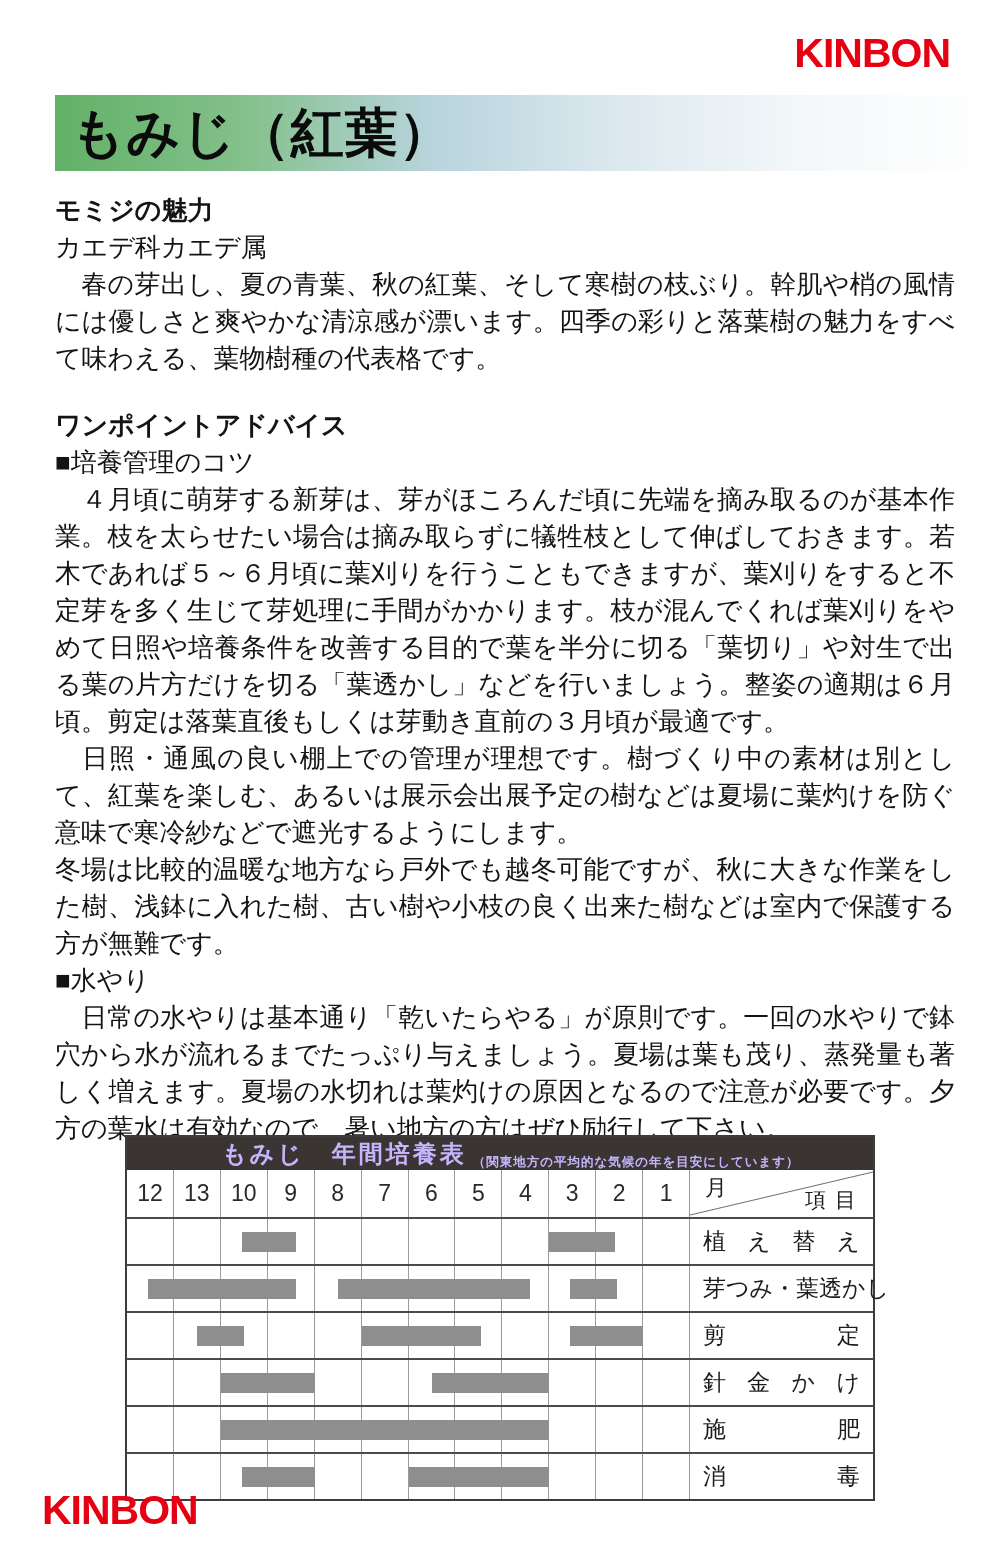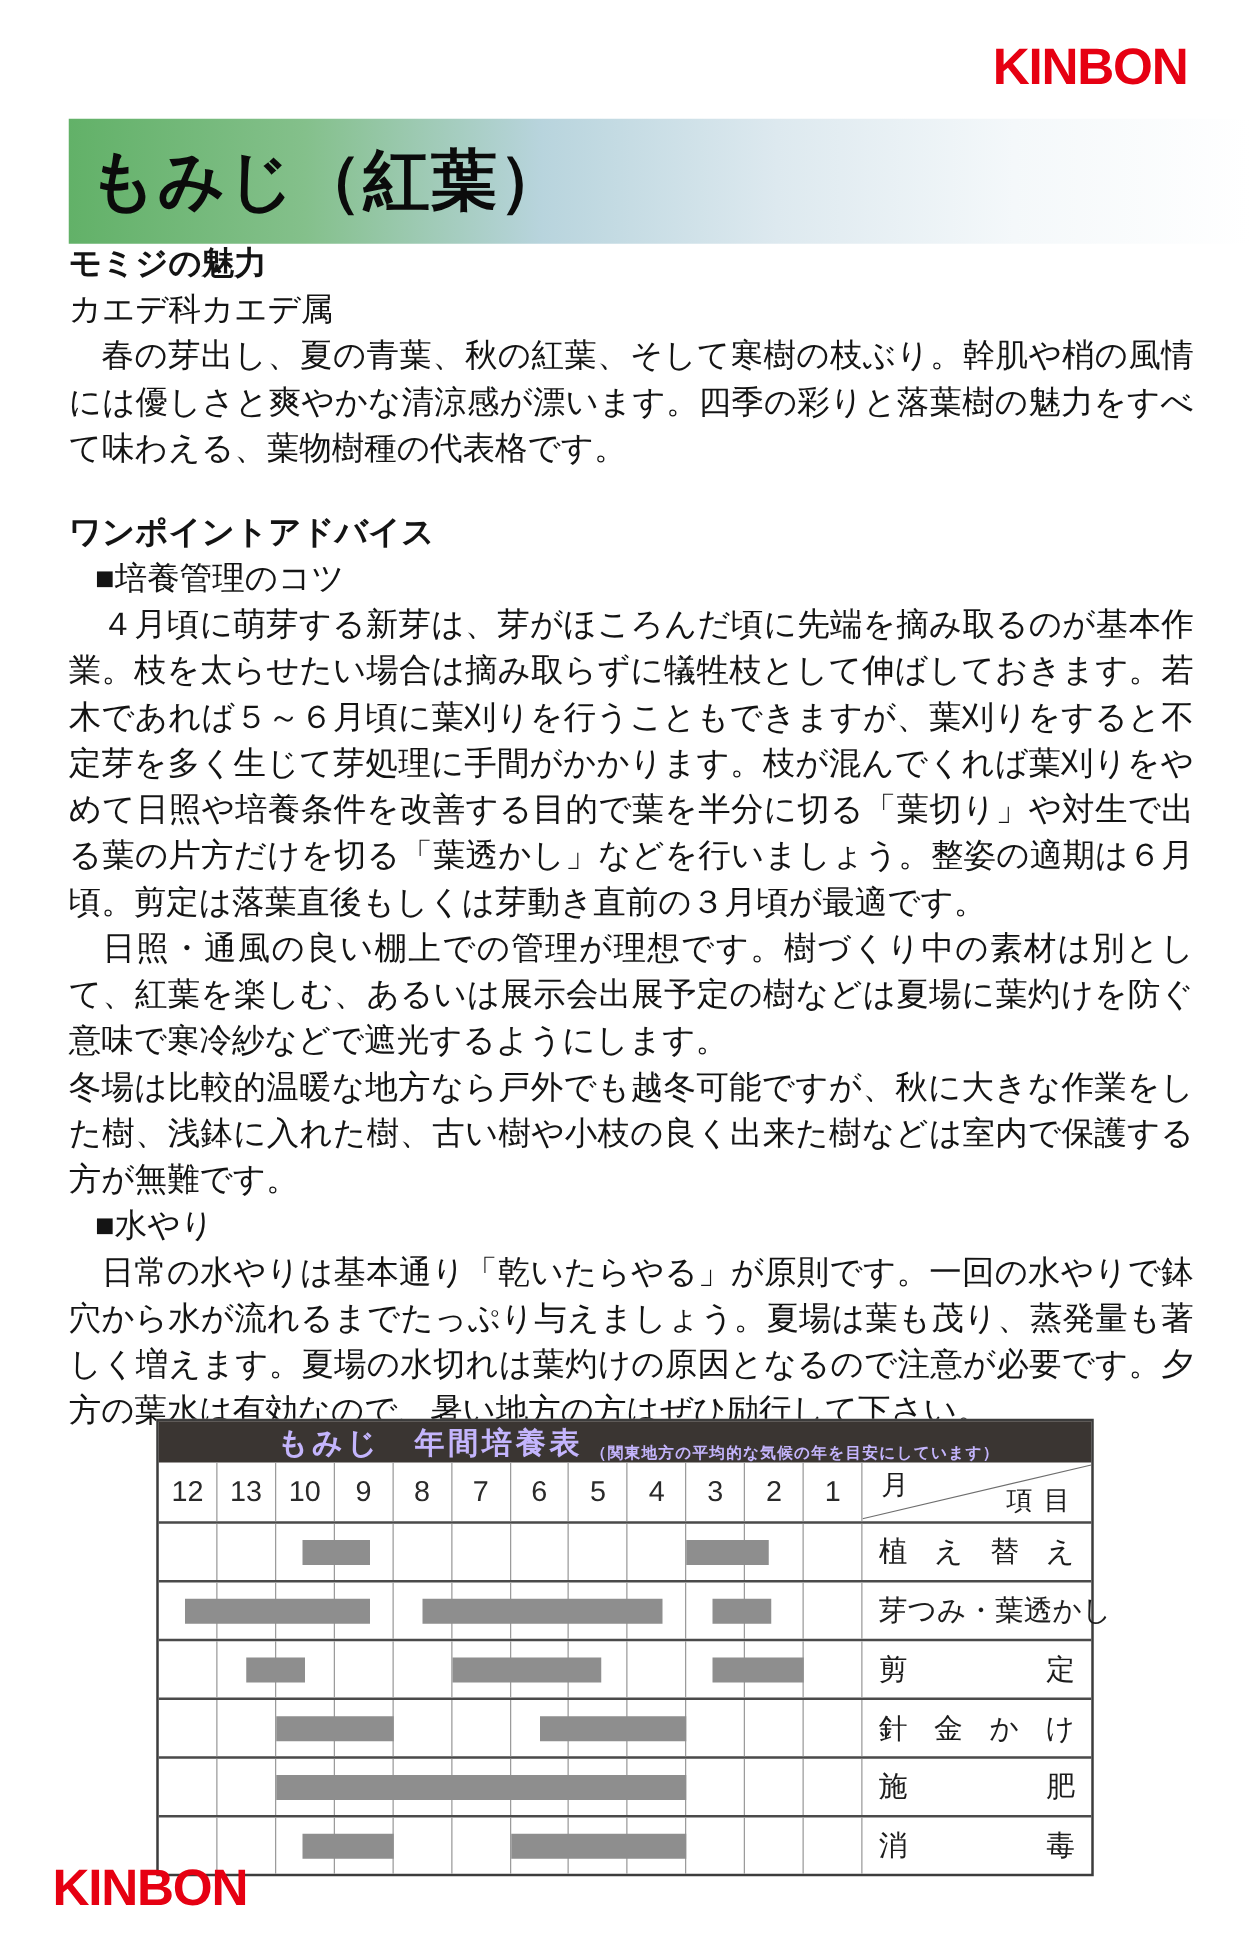--- a/index.html
+++ b/index.html
@@ -18,21 +18,21 @@
     font-size:41px;
     letter-spacing:-1px;
     font-family:"Liberation Sans","DejaVu Sans",sans-serif;
   }
   .brand-logo.top { top:30px; right:50px; }
   .brand-logo.bottom { top:1487px; left:42px; }
 
   .banner {
     position:absolute;
     top:95px; left:55px;
-    width:945px; height:100px;
+    width:945px; height:76px;
     display:flex; align-items:center;
   }
   .banner h1 {
     font-family:"Liberation Serif","DejaVu Serif",serif;
     font-weight:700;
     font-size:53px;
     letter-spacing:1px;
     color:#0b0b0b;
     padding-left:16px;
     line-height:1;
@@ -42,21 +42,21 @@
     position:absolute;
     top:192px; left:55px;
     width:900px;
   }
   .content p, .content h2, .content h3 {
     font-size:26px;
     line-height:37px;
     text-align:justify;
   }
   .content h2 { font-weight:700; }
-  .content h3 { font-weight:400;margin-left:21px; }
+  .content h3 { font-weight:400; }
   .sp { height:30px; }
 
   
   .schedule {
     position:absolute;
     top:1135px; left:125px;
     width:750px;
     border:2px solid #3c3c3c;
     background:#fff;
   }

